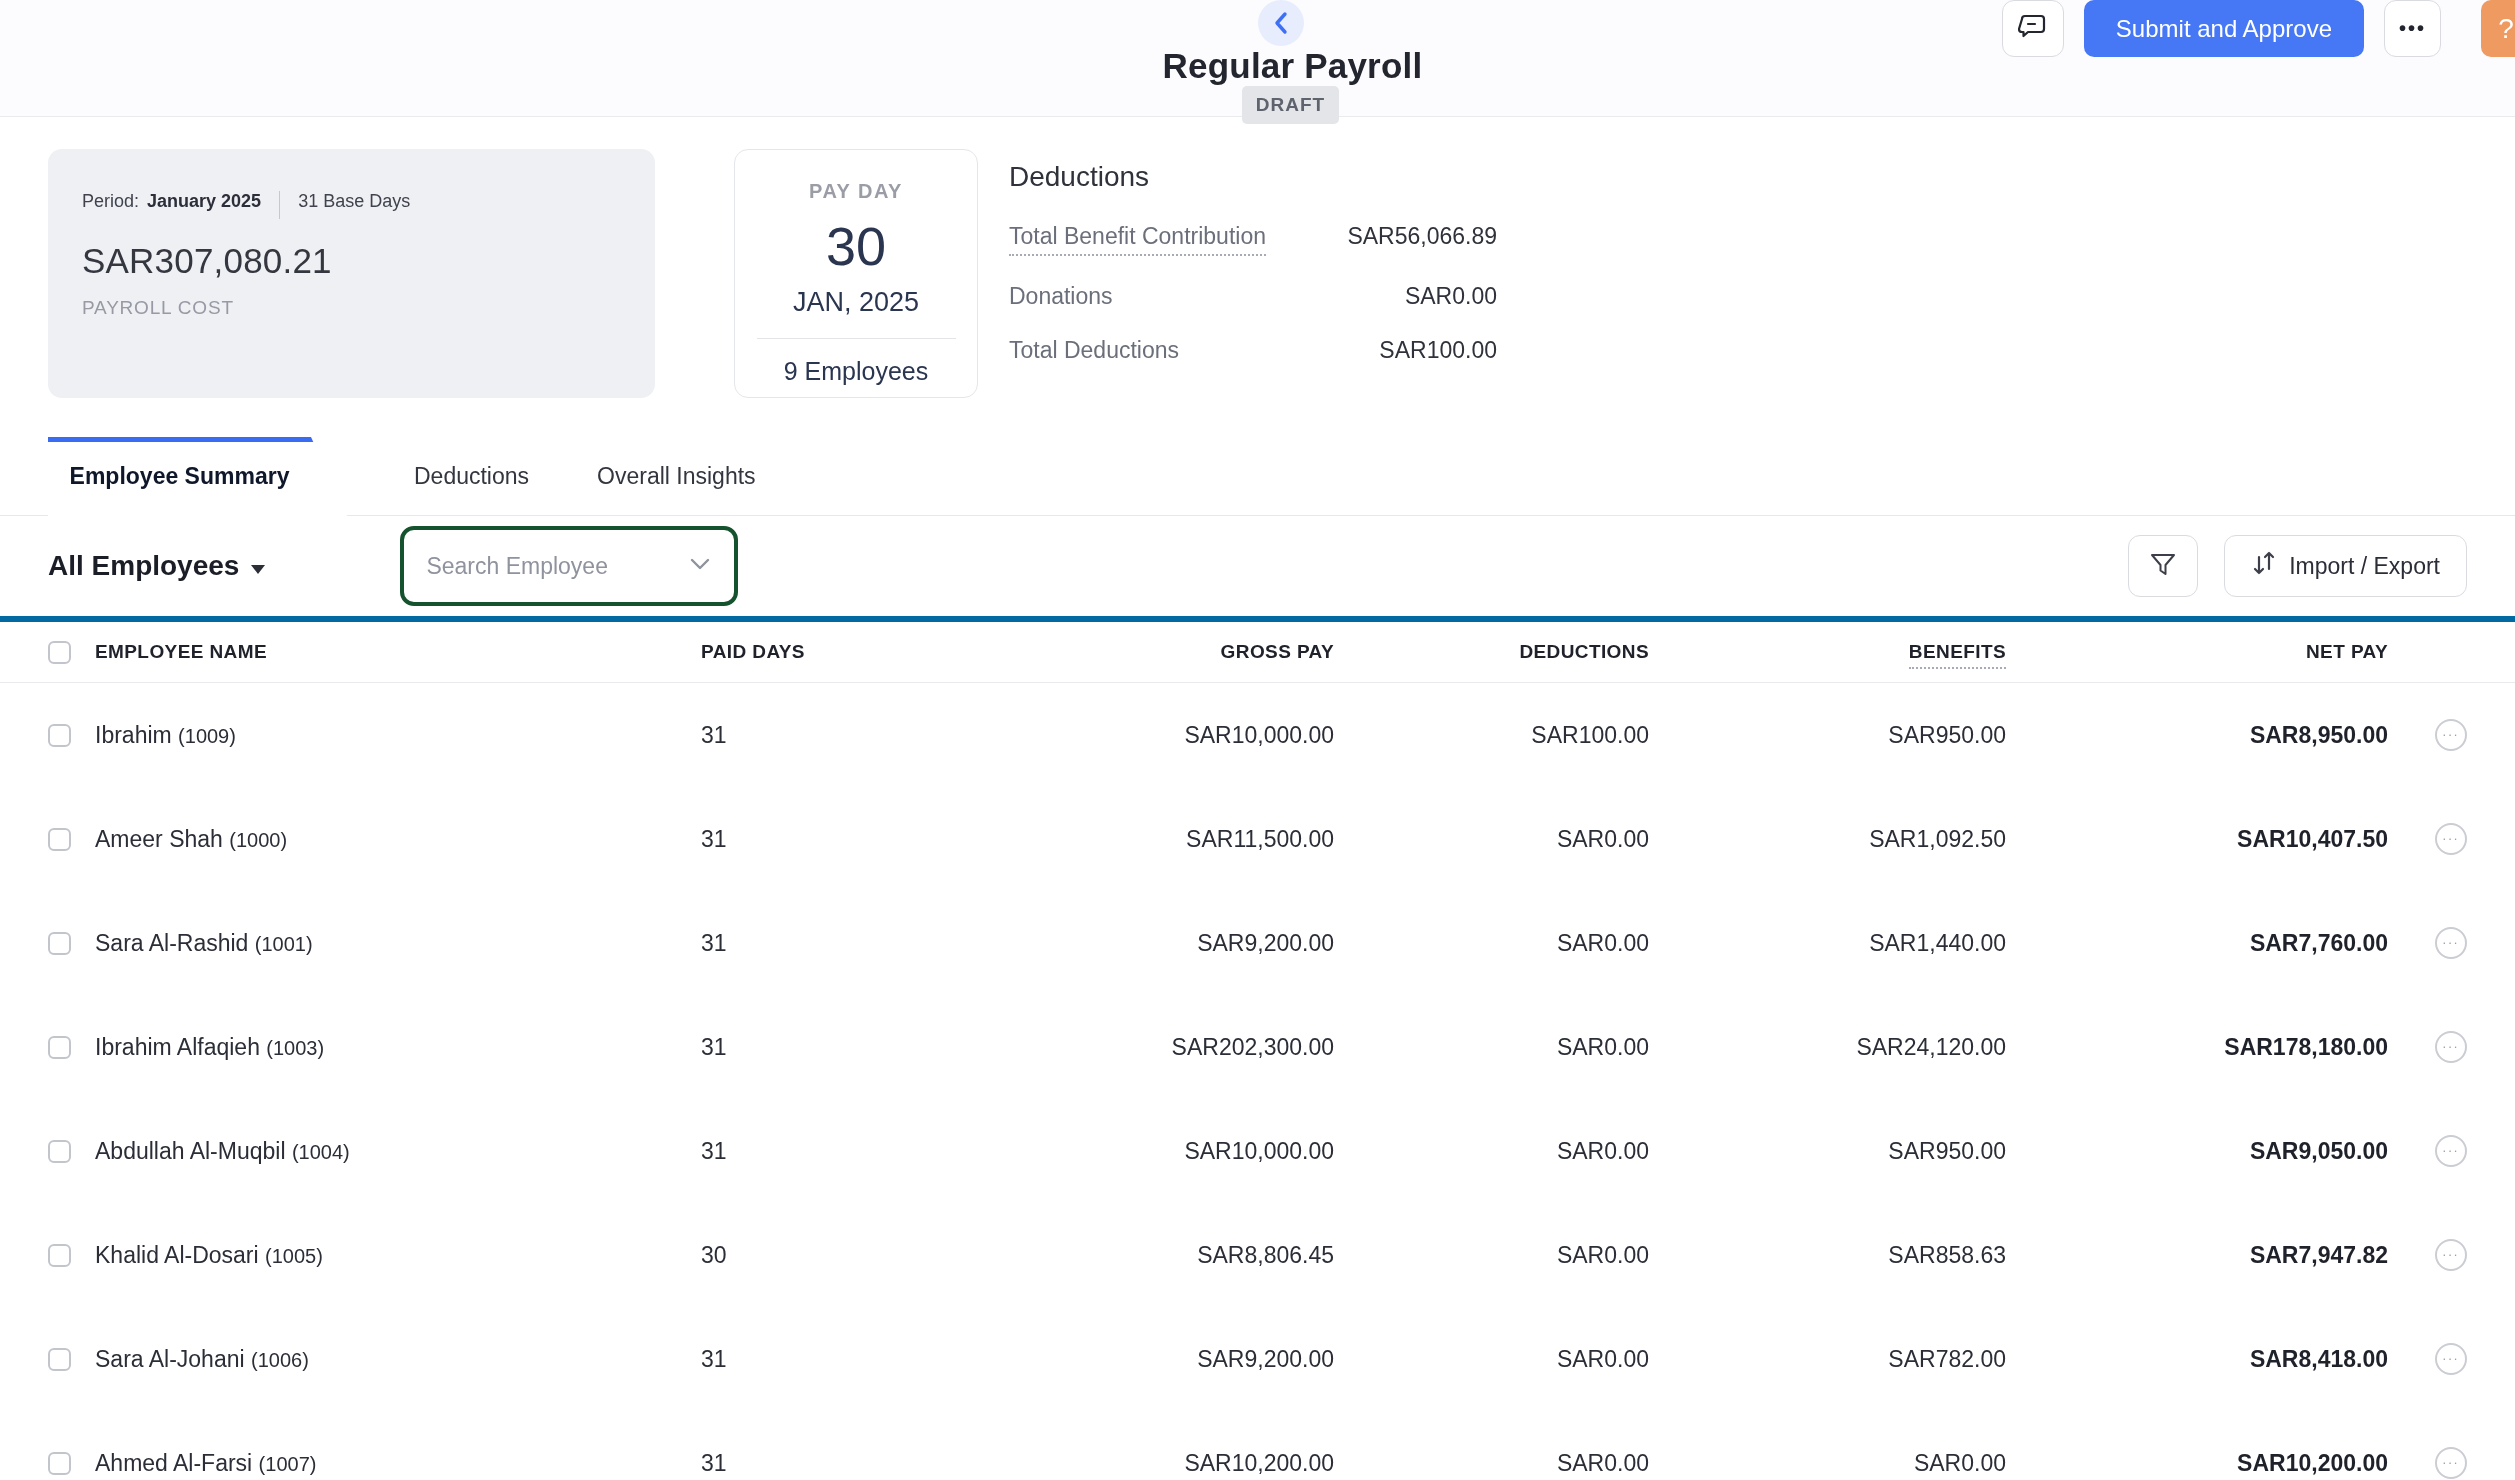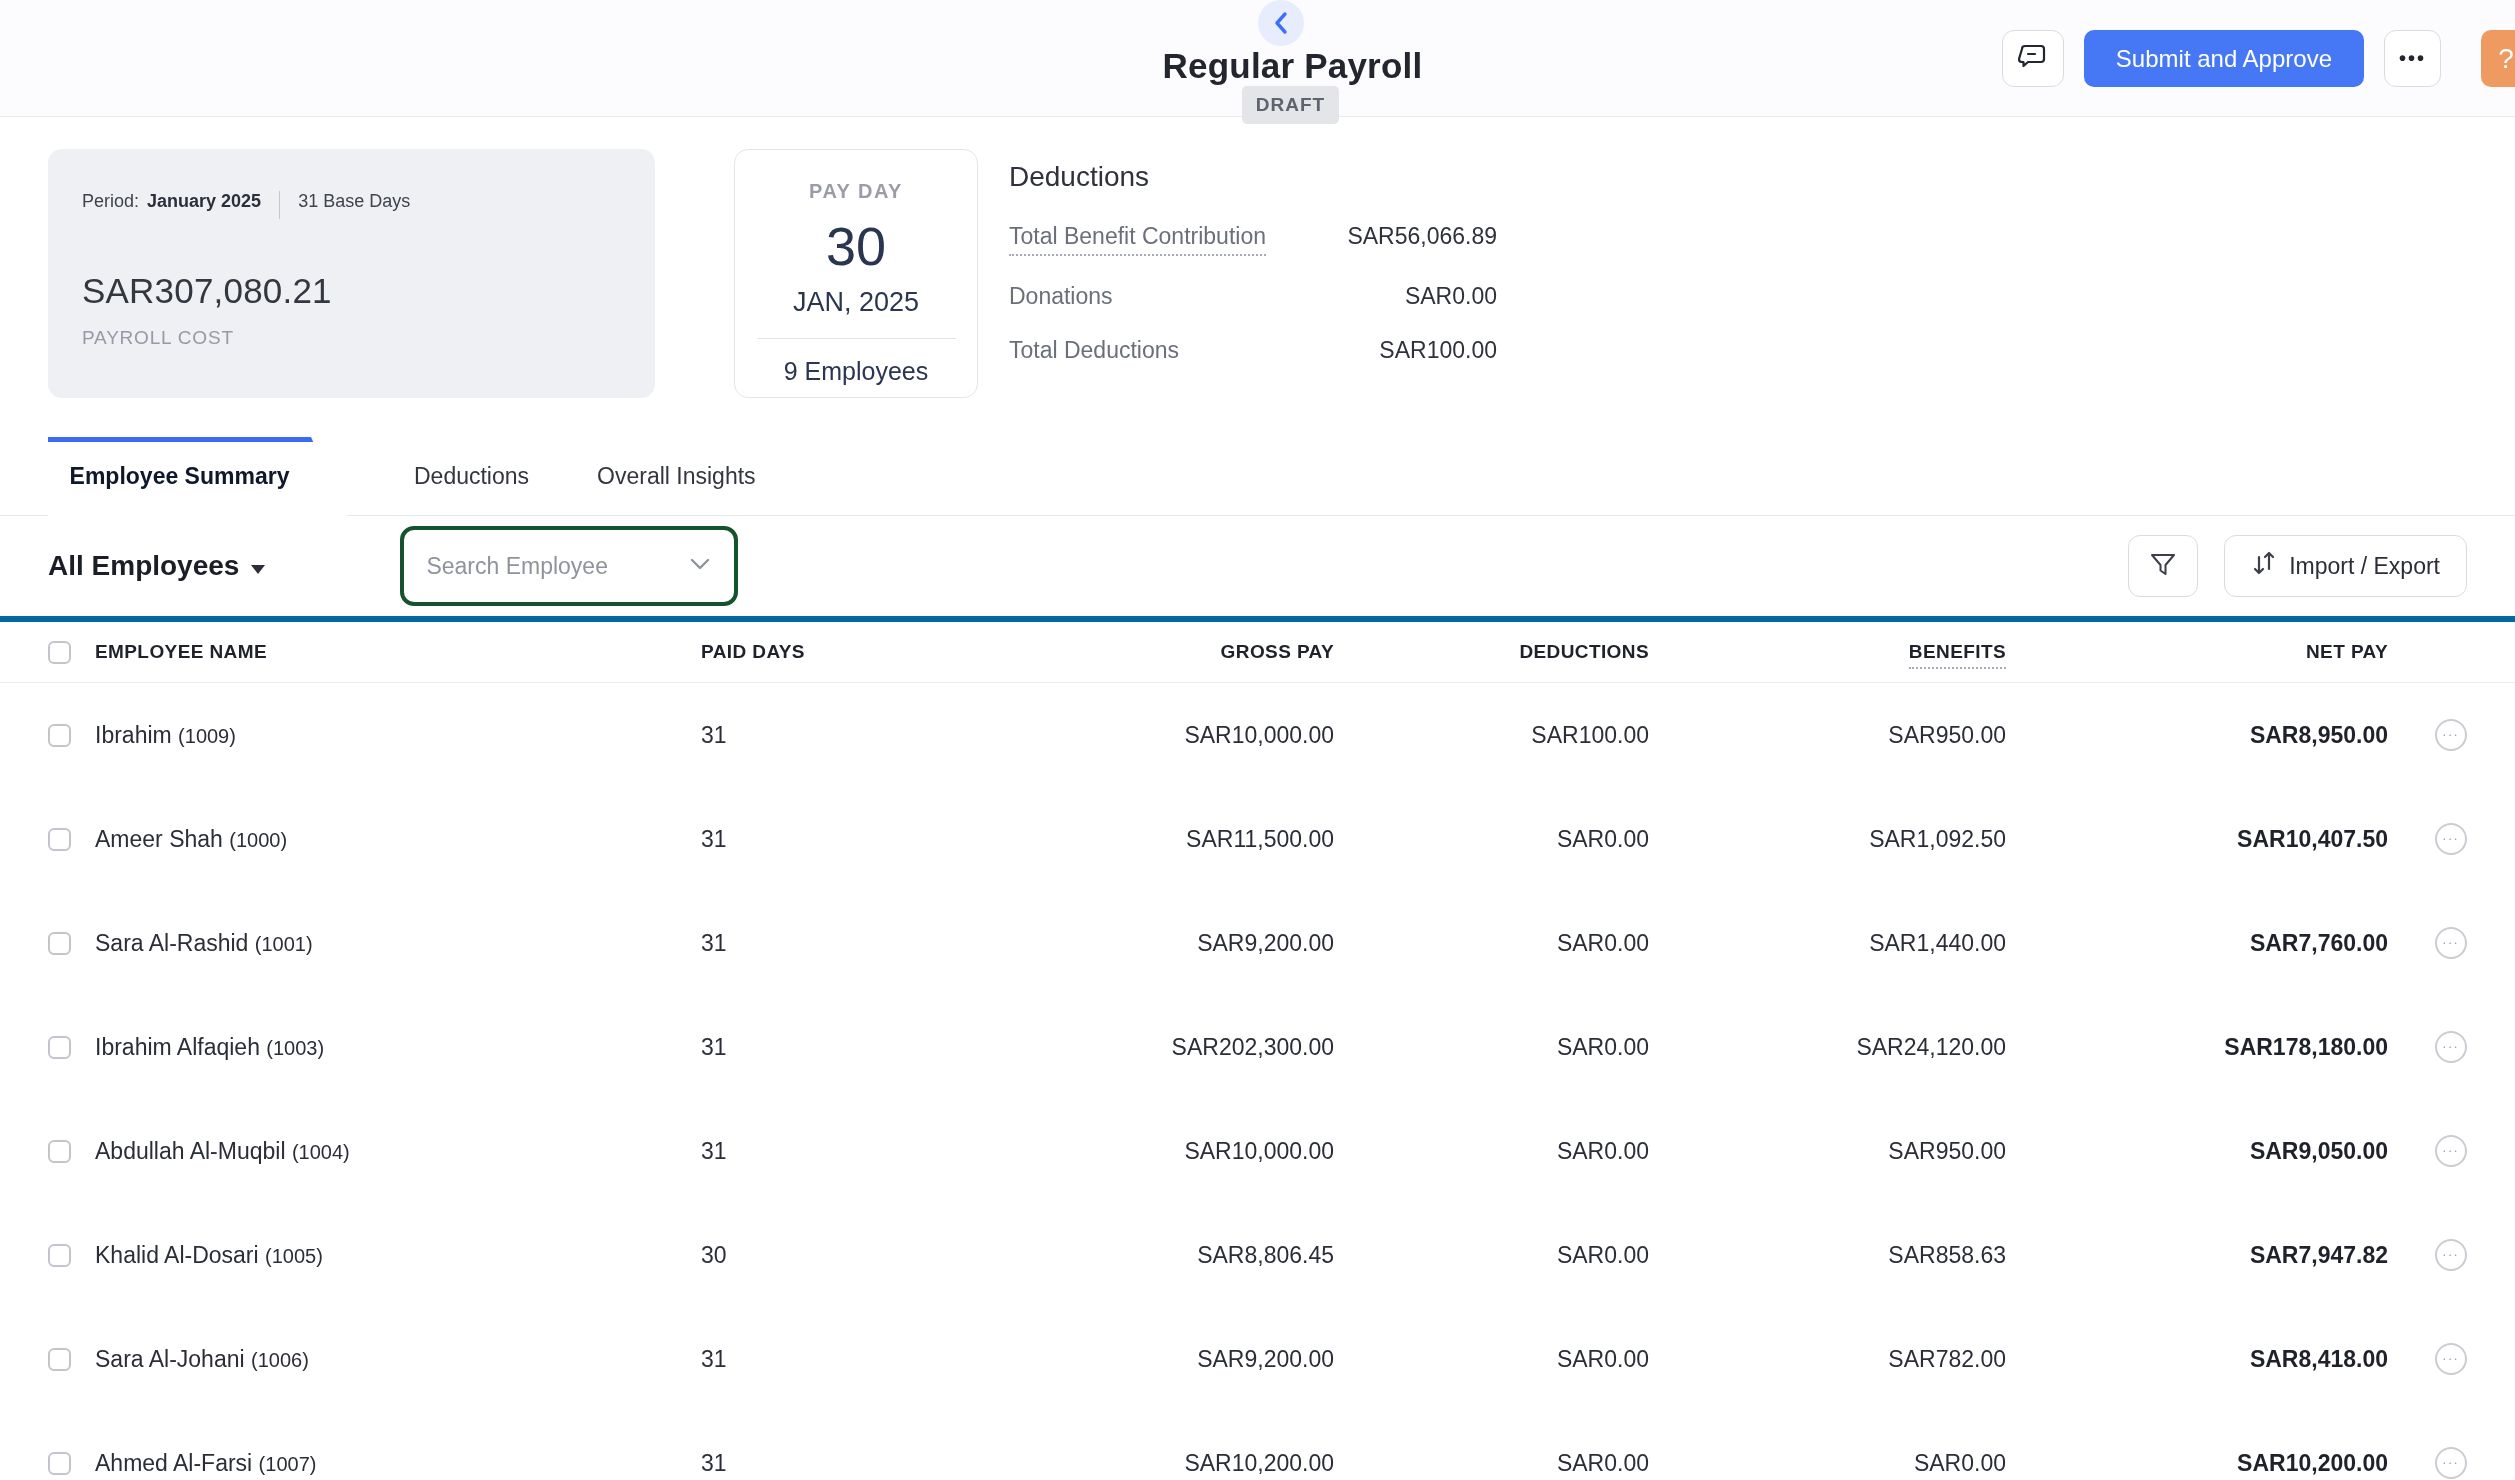--- a/index.html
+++ b/index.html
@@ -8,39 +8,39 @@
 
   
   .topbar { height:117px; background:#fcfcfe; border-bottom:1px solid #eaebef;
             display:flex; align-items:center; padding:0 0 0 46px; position:relative;flex-direction:column; }
   .back-btn { width:46px; height:46px; border-radius:50%; background:#e7edfc; border:none;
               display:flex; align-items:center; justify-content:center; cursor:pointer; flex:0 0 auto; }
   .back-btn svg { display:block; }
   .page-title { font-size:35px; font-weight:600; color:#23262e; margin-left:24px; letter-spacing:0.2px; }
   .draft-badge { margin-left:20px; background:#e4e5e9; color:#5e636e; font-size:19px; font-weight:700;
                  letter-spacing:1px; padding:8px 14px; border-radius:5px; }
-  .topbar-right { position:absolute; right:0; top:0; height:117px; display:flex; align-items:center; gap:20px; padding-right:0; }
+  .topbar-right { position:absolute; right:0; top:0; height:117px; display:flex; gap:20px; padding-right:0; }
   .icon-btn { height:57px; background:#fff; border:1px solid #d9dbe0; border-radius:12px;
               display:flex; align-items:center; justify-content:center; cursor:pointer; }
   .comment-btn { width:62px; }
   .submit-btn { height:57px; padding:0 32px; background:#4678f6; color:#fff; border:none;
                 border-radius:10px; font-size:24px; font-weight:500; cursor:pointer;
                 font-family:"Liberation Sans", sans-serif; }
   .more-btn { width:57px; font-size:20px; letter-spacing:2px; color:#23262e; font-weight:700; }
   .help-btn { width:50px; height:57px; margin-left:4px; background:#ef9a61; color:#fff; border:none;
               border-radius:10px 0 0 10px; font-size:28px; font-weight:500; cursor:pointer;
               transform:translateX(16px); font-family:"Liberation Sans", sans-serif; }
 
   
   .cards { display:flex; padding:32px 48px 0 48px; }
   .summary-card { width:607px; height:249px; background:#eef0f4; border-radius:14px; padding:42px 34px 0 34px; }
   .period-line { display:flex; align-items:flex-start; font-size:18px; color:#40434d; }
   .period-line b { color:#2c2f3a; font-weight:700; margin-left:8px; }
   .vsep { width:1px; height:28px; background:#c6c8cf; margin:0 18px; }
-  .amounts { display:flex; margin-top:52px; }
+  .amounts { display:flex; margin-top:22px; }
   .amount-col { width:318px; }
   .amount-value { font-size:35px; font-weight:500; color:#34373f; letter-spacing:0.2px; }
   .amount-label { margin-top:16px; font-size:19px; color:#979aa4; letter-spacing:0.8px; }
 
   .payday-card { width:244px; height:249px; margin-left:79px; background:#fff; border:1px solid #e5e6ea;
                  border-radius:14px; text-align:center; padding-top:30px; }
   .payday-label { font-size:20px; font-weight:700; color:#9a9da6; letter-spacing:1.5px; }
   .payday-day { font-size:54px; font-weight:500; color:#2a3550; margin-top:12px; }
   .payday-month { font-size:27px; color:#2a3550; margin-top:10px; }
   .payday-sep { width:199px; margin:20px auto 0 auto; border-top:1px solid #e3e4e8; }

